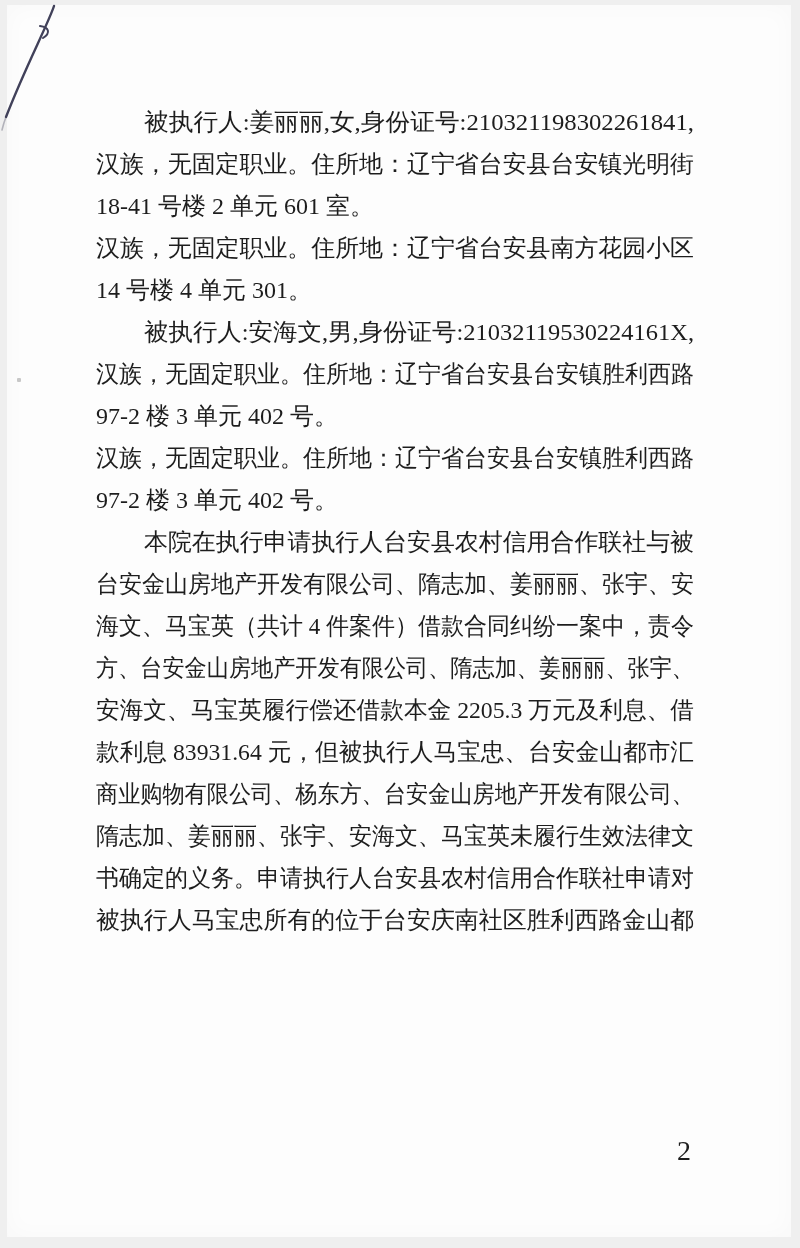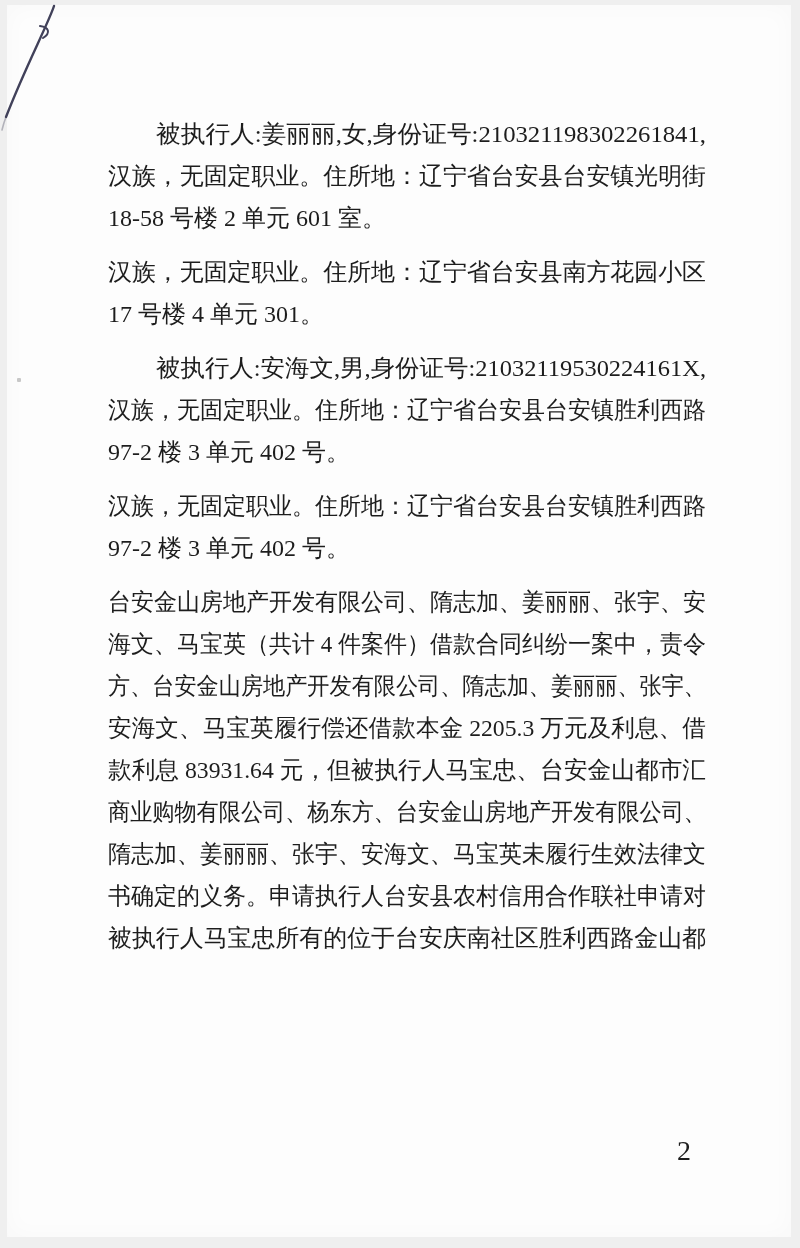--- a/index.html
+++ b/index.html
@@ -22,21 +22,21 @@
     bottom: 11px;
     background: var(--paper, #fdfdfd);
     box-shadow: inset 0 0 24px rgba(0,0,0,0.025);
   }
   .body-text {
     position: absolute;
     left: 96px;
     top: 101px;
     width: 598px;
   }
-  .paragraph { margin: 12px; }
+  .paragraph { margin: 0; }
   .line {
     height: 42px;
     line-height: 42px;
     font-size: 24px;
     color: var(--ink, #1d1d1d);
     white-space: nowrap;
     overflow: visible;
   }
   .line > span {
     display: inline-block;
@@ -81,36 +81,37 @@
   <path d="M40 26 c9 1 11 7 3 12" fill="none" stroke="#41415a" stroke-width="2" stroke-linecap="round"></path>
   <path d="M6 117 c-2 5 -3 9 -4 13" fill="none" stroke="#41415a" stroke-width="1.6" stroke-linecap="round" opacity="0.35"></path>
 </svg>
 
 <div class="speck"></div>
 
 <div class="body-text">
     <div class="paragraph">
       <div class="line indent"><span style="transform: scaleX(1.02909);">被执行人:姜丽丽,女,身份证号:210321198302261841,</span></div>
       <div class="line"><span style="transform: scaleX(0.996667);">汉族，无固定职业。住所地：辽宁省台安县台安镇光明街</span></div>
-      <div class="line"><span>18-58 号楼 2 单元 601 室。</span></div>
+      <div class="line"><span>18-41 号楼 2 单元 601 室。</span></div>
     </div>
     <div class="paragraph">
       <div class="line"><span style="transform: scaleX(0.996667);">汉族，无固定职业。住所地：辽宁省台安县南方花园小区</span></div>
-      <div class="line"><span>17 号楼 4 单元 301。</span></div>
+      <div class="line"><span>14 号楼 4 单元 301。</span></div>
     </div>
     <div class="paragraph">
       <div class="line indent"><span style="transform: scaleX(1.01893);">被执行人:安海文,男,身份证号:21032119530224161X,</span></div>
       <div class="line"><span style="transform: scaleX(0.958333);">汉族，无固定职业。住所地：辽宁省台安县台安镇胜利西路</span></div>
       <div class="line"><span>97-2 楼 3 单元 402 号。</span></div>
     </div>
     <div class="paragraph">
       <div class="line"><span style="transform: scaleX(0.958333);">汉族，无固定职业。住所地：辽宁省台安县台安镇胜利西路</span></div>
       <div class="line"><span>97-2 楼 3 单元 402 号。</span></div>
     </div>
     <div class="paragraph">
+      <div class="line indent"><span style="transform: scaleX(0.996377);">本院在执行申请执行人台安县农村信用合作联社与被</span></div>
       <div class="line"><span style="transform: scaleX(0.958333);">台安金山房地产开发有限公司、隋志加、姜丽丽、张宇、安</span></div>
       <div class="line"><span style="transform: scaleX(0.958333);">海文、马宝英（共计 4 件案件）借款合同纠纷一案中，责令</span></div>
       <div class="line"><span style="transform: scaleX(0.92284);">方、台安金山房地产开发有限公司、隋志加、姜丽丽、张宇、</span></div>
       <div class="line"><span style="transform: scaleX(0.986799);">安海文、马宝英履行偿还借款本金 2205.3 万元及利息、借</span></div>
       <div class="line"><span style="transform: scaleX(0.986799);">款利息 83931.64 元，但被执行人马宝忠、台安金山都市汇</span></div>
       <div class="line"><span style="transform: scaleX(0.92284);">商业购物有限公司、杨东方、台安金山房地产开发有限公司、</span></div>
       <div class="line"><span style="transform: scaleX(0.958333);">隋志加、姜丽丽、张宇、安海文、马宝英未履行生效法律文</span></div>
       <div class="line"><span style="transform: scaleX(0.958333);">书确定的义务。申请执行人台安县农村信用合作联社申请对</span></div>
       <div class="line"><span style="transform: scaleX(0.996667);">被执行人马宝忠所有的位于台安庆南社区胜利西路金山都</span></div>
     </div>

